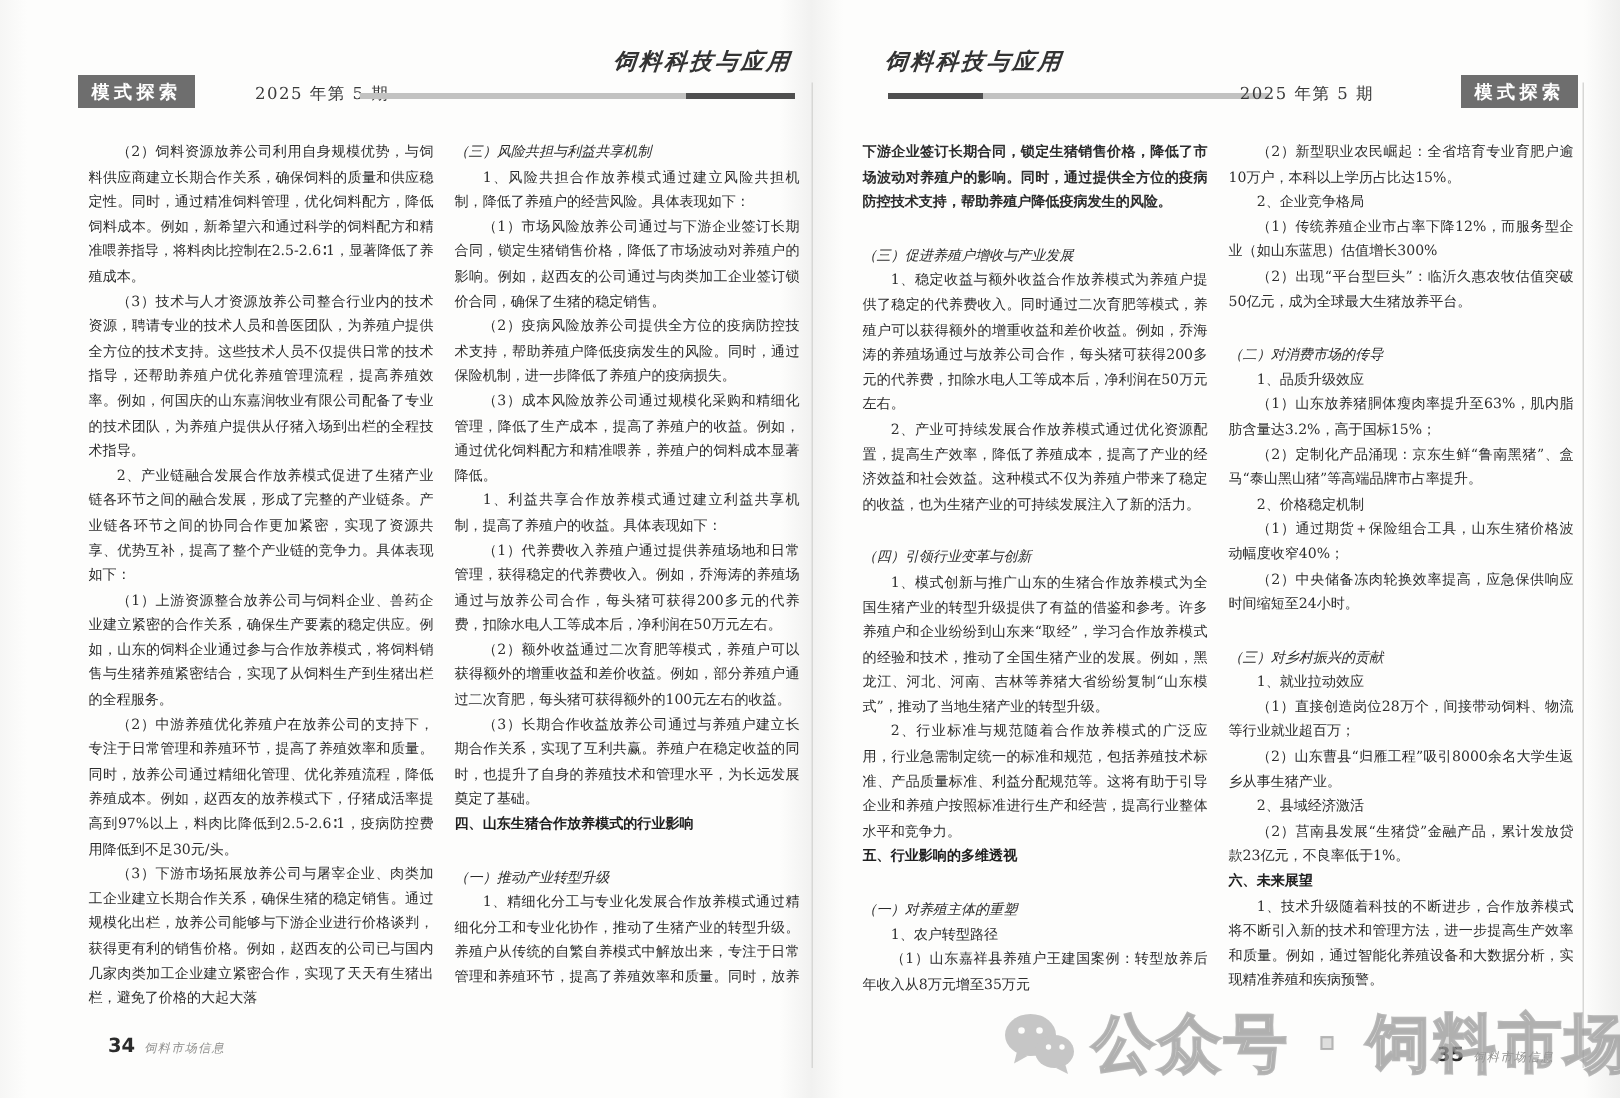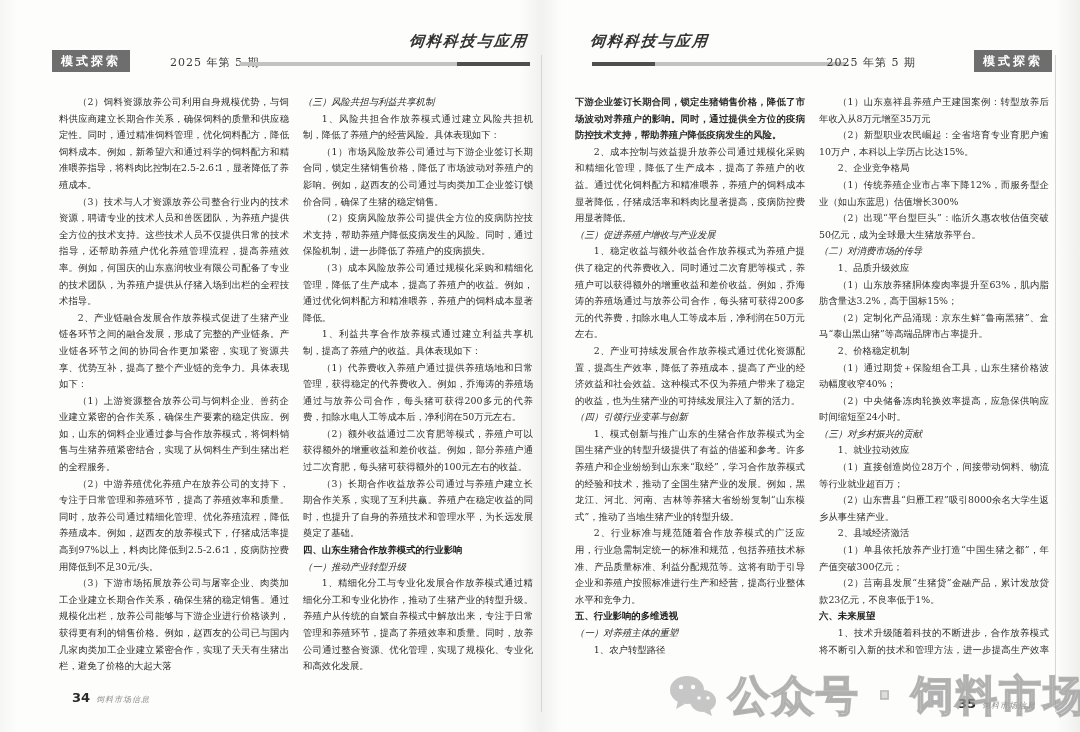--- a/index.html
+++ b/index.html
@@ -43,21 +43,21 @@
     position:absolute;top:94px;width:474px;height:584px;overflow:hidden;
     column-count:2;column-gap:14px;column-fill:auto;
     font-size:9.4px;line-height:16.6px;text-align:justify;
     color:#2d2d2d;
   }
   .art-left{left:59px;}
   .art-right{left:575px;}
   .para{margin:0;text-indent:2em;}
   .para.c{text-indent:0;font-weight:bold;}
   .para.hb{font-family:"DejaVu Sans","Liberation Sans",sans-serif;font-weight:bold;text-indent:0;color:#1f1f1f;}
-  .para.hi{font-style:italic;text-indent:0;color:#2a2a2a;}
+  .para.hi{font-style:italic;text-indent:0;color:#2a2a2a;margin-top:19px;}
 
   
   .footer{position:absolute;font-size:13px;font-weight:bold;color:#2b2b2b;
     font-family:"DejaVu Sans","Liberation Sans",sans-serif;}
   .foot-left{left:72px;top:690px;}
   .foot-right{left:958px;top:696px;}
   .footer .foot-script{font-size:8px;font-weight:normal;color:#8e8e8c;font-style:italic;letter-spacing:1px;margin-left:6px;}
 
   
   .watermark{
@@ -110,21 +110,20 @@
       <p class="para b">（1）代养费收入养殖户通过提供养殖场地和日常管理，获得稳定的代养费收入。例如，乔海涛的养殖场通过与放养公司合作，每头猪可获得200多元的代养费，扣除水电人工等成本后，净利润在50万元左右。</p>
       <p class="para b">（2）额外收益通过二次育肥等模式，养殖户可以获得额外的增重收益和差价收益。例如，部分养殖户通过二次育肥，每头猪可获得额外的100元左右的收益。</p>
       <p class="para b">（3）长期合作收益放养公司通过与养殖户建立长期合作关系，实现了互利共赢。养殖户在稳定收益的同时，也提升了自身的养殖技术和管理水平，为长远发展奠定了基础。</p>
       <p class="para hb">四、山东生猪合作放养模式的行业影响</p>
       <p class="para hi">（一）推动产业转型升级</p>
       <p class="para b">1、精细化分工与专业化发展合作放养模式通过精细化分工和专业化协作，推动了生猪产业的转型升级。养殖户从传统的自繁自养模式中解放出来，专注于日常管理和养殖环节，提高了养殖效率和质量。同时，放养公司通过整合资源、优化管理，实现了规模化、专业化和高效化发展。</p>
     </div>
 
   <div class="article art-right">
       <p class="para c">下游企业签订长期合同，锁定生猪销售价格，降低了市场波动对养殖户的影响。同时，通过提供全方位的疫病防控技术支持，帮助养殖户降低疫病发生的风险。</p>
-      <p class="para b">2、成本控制与效益提升放养公司通过规模化采购和精细化管理，降低了生产成本，提高了养殖户的收益。通过优化饲料配方和精准喂养，养殖户的饲料成本显著降低，仔猪成活率和料肉比显著提高，疫病防控费用显著降低。</p>
       <p class="para hi">（三）促进养殖户增收与产业发展</p>
       <p class="para b">1、稳定收益与额外收益合作放养模式为养殖户提供了稳定的代养费收入。同时通过二次育肥等模式，养殖户可以获得额外的增重收益和差价收益。例如，乔海涛的养殖场通过与放养公司合作，每头猪可获得200多元的代养费，扣除水电人工等成本后，净利润在50万元左右。</p>
       <p class="para b">2、产业可持续发展合作放养模式通过优化资源配置，提高生产效率，降低了养殖成本，提高了产业的经济效益和社会效益。这种模式不仅为养殖户带来了稳定的收益，也为生猪产业的可持续发展注入了新的活力。</p>
       <p class="para hi">（四）引领行业变革与创新</p>
       <p class="para b">1、模式创新与推广山东的生猪合作放养模式为全国生猪产业的转型升级提供了有益的借鉴和参考。许多养殖户和企业纷纷到山东来“取经”，学习合作放养模式的经验和技术，推动了全国生猪产业的发展。例如，黑龙江、河北、河南、吉林等养猪大省纷纷复制“山东模式”，推动了当地生猪产业的转型升级。</p>
       <p class="para b">2、行业标准与规范随着合作放养模式的广泛应用，行业急需制定统一的标准和规范，包括养殖技术标准、产品质量标准、利益分配规范等。这将有助于引导企业和养殖户按照标准进行生产和经营，提高行业整体水平和竞争力。</p>
       <p class="para hb">五、行业影响的多维透视</p>
       <p class="para hi">（一）对养殖主体的重塑</p>
       <p class="para b">1、农户转型路径</p>
       <p class="para b">（1）山东嘉祥县养殖户王建国案例：转型放养后年收入从8万元增至35万元</p>
@@ -137,21 +136,20 @@
       <p class="para b">（1）山东放养猪胴体瘦肉率提升至63%，肌内脂肪含量达3.2%，高于国标15%；</p>
       <p class="para b">（2）定制化产品涌现：京东生鲜“鲁南黑猪”、盒马“泰山黑山猪”等高端品牌市占率提升。</p>
       <p class="para b">2、价格稳定机制</p>
       <p class="para b">（1）通过期货＋保险组合工具，山东生猪价格波动幅度收窄40%；</p>
       <p class="para b">（2）中央储备冻肉轮换效率提高，应急保供响应时间缩短至24小时。</p>
       <p class="para hi">（三）对乡村振兴的贡献</p>
       <p class="para b">1、就业拉动效应</p>
       <p class="para b">（1）直接创造岗位28万个，间接带动饲料、物流等行业就业超百万；</p>
       <p class="para b">（2）山东曹县“归雁工程”吸引8000余名大学生返乡从事生猪产业。</p>
       <p class="para b">2、县域经济激活</p>
-      <p class="para b">（1）单县依托放养产业打造“中国生猪之都”，年产值突破300亿元；</p>
       <p class="para b">（2）莒南县发展“生猪贷”金融产品，累计发放贷款23亿元，不良率低于1%。</p>
       <p class="para hb">六、未来展望</p>
       <p class="para b">1、技术升级随着科技的不断进步，合作放养模式将不断引入新的技术和管理方法，进一步提高生产效率和质量。例如，通过智能化养殖设备和大数据分析，实现精准养殖和疾病预警。</p>
     </div>
 
   <div class="footer foot-left">
     <span>34</span><span class="foot-script">饲料市场信息</span>
   </div>
   <div class="footer foot-right">
     <span>35</span><span class="foot-script">饲料市场信息</span>

